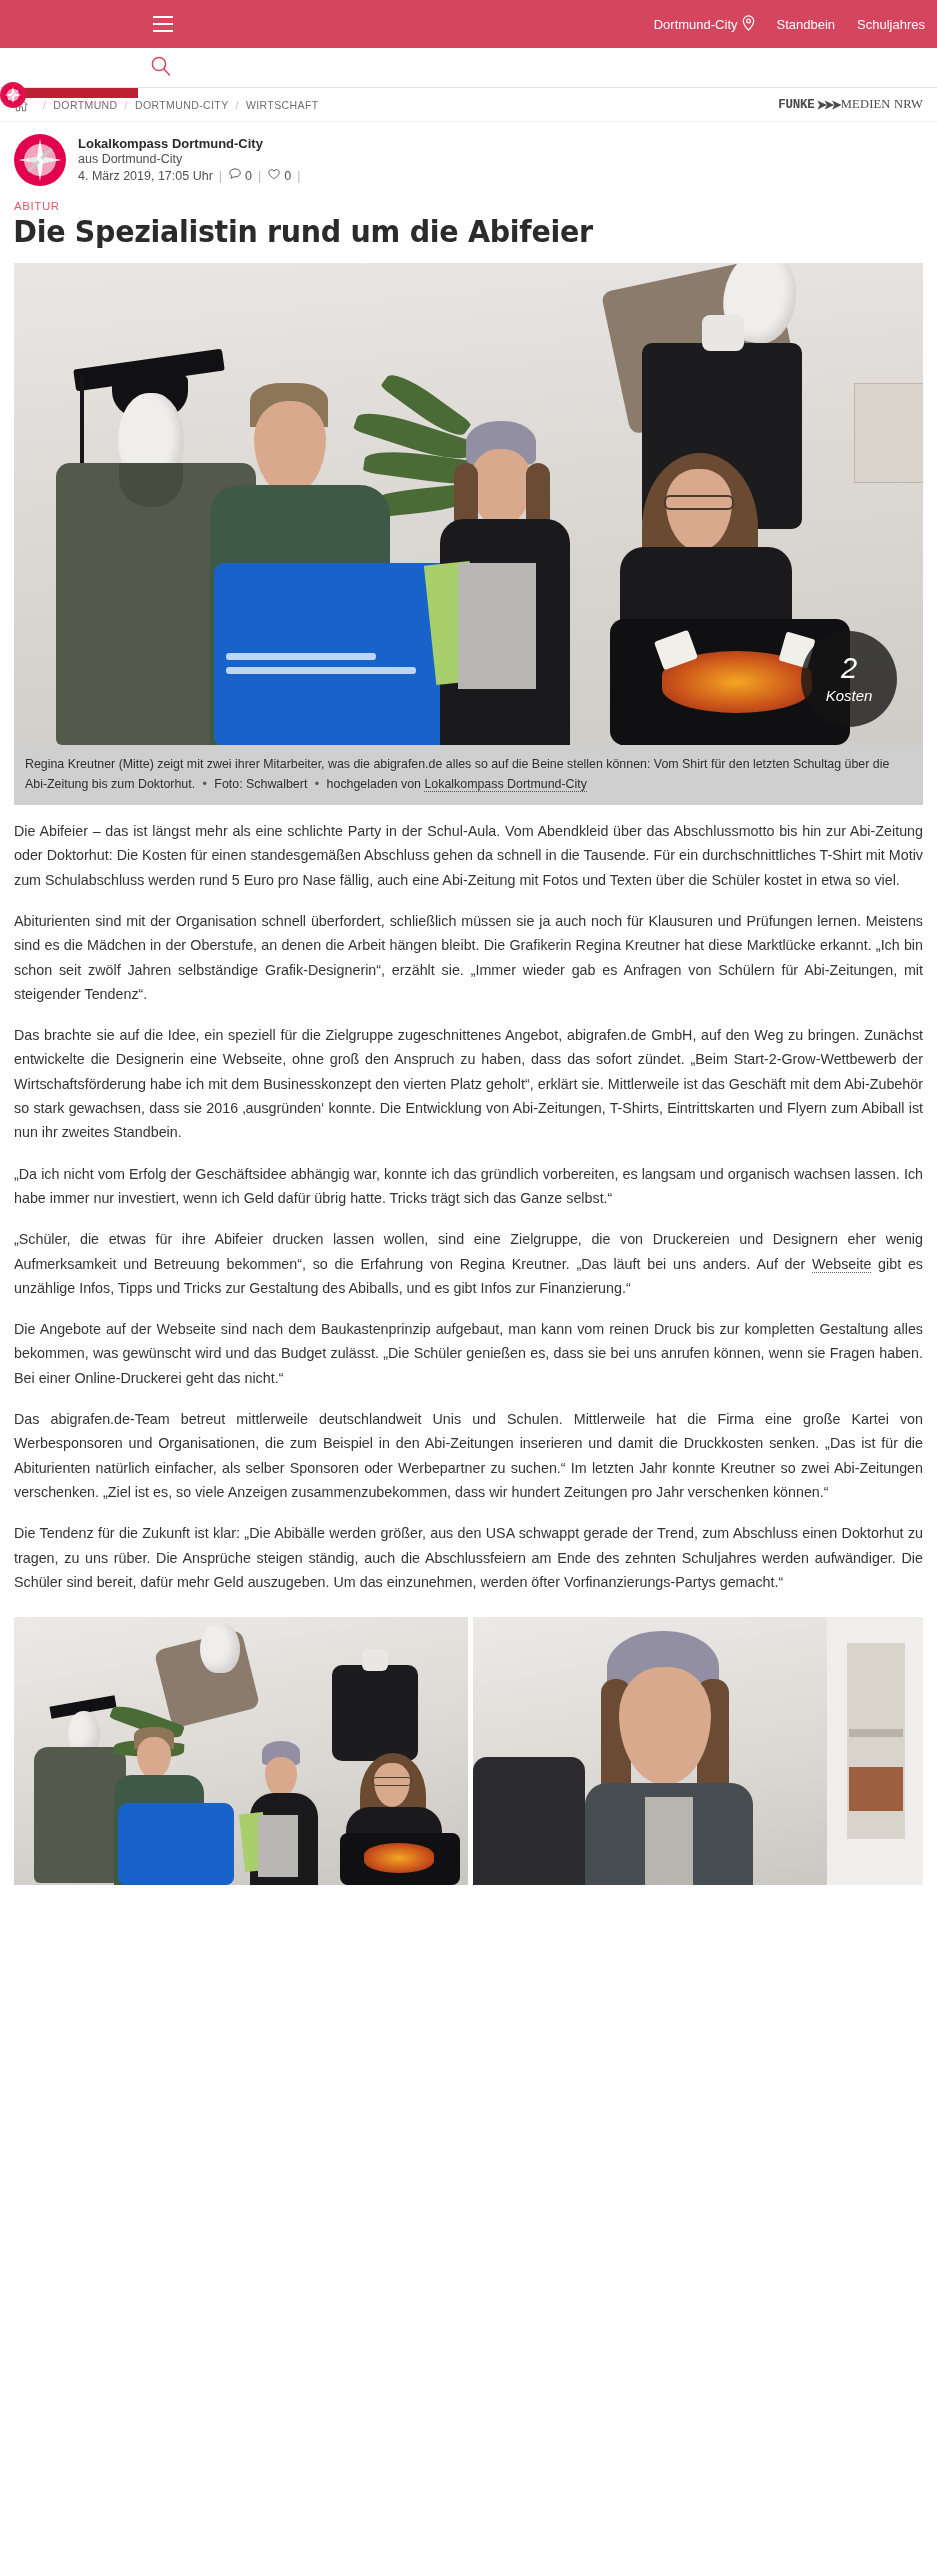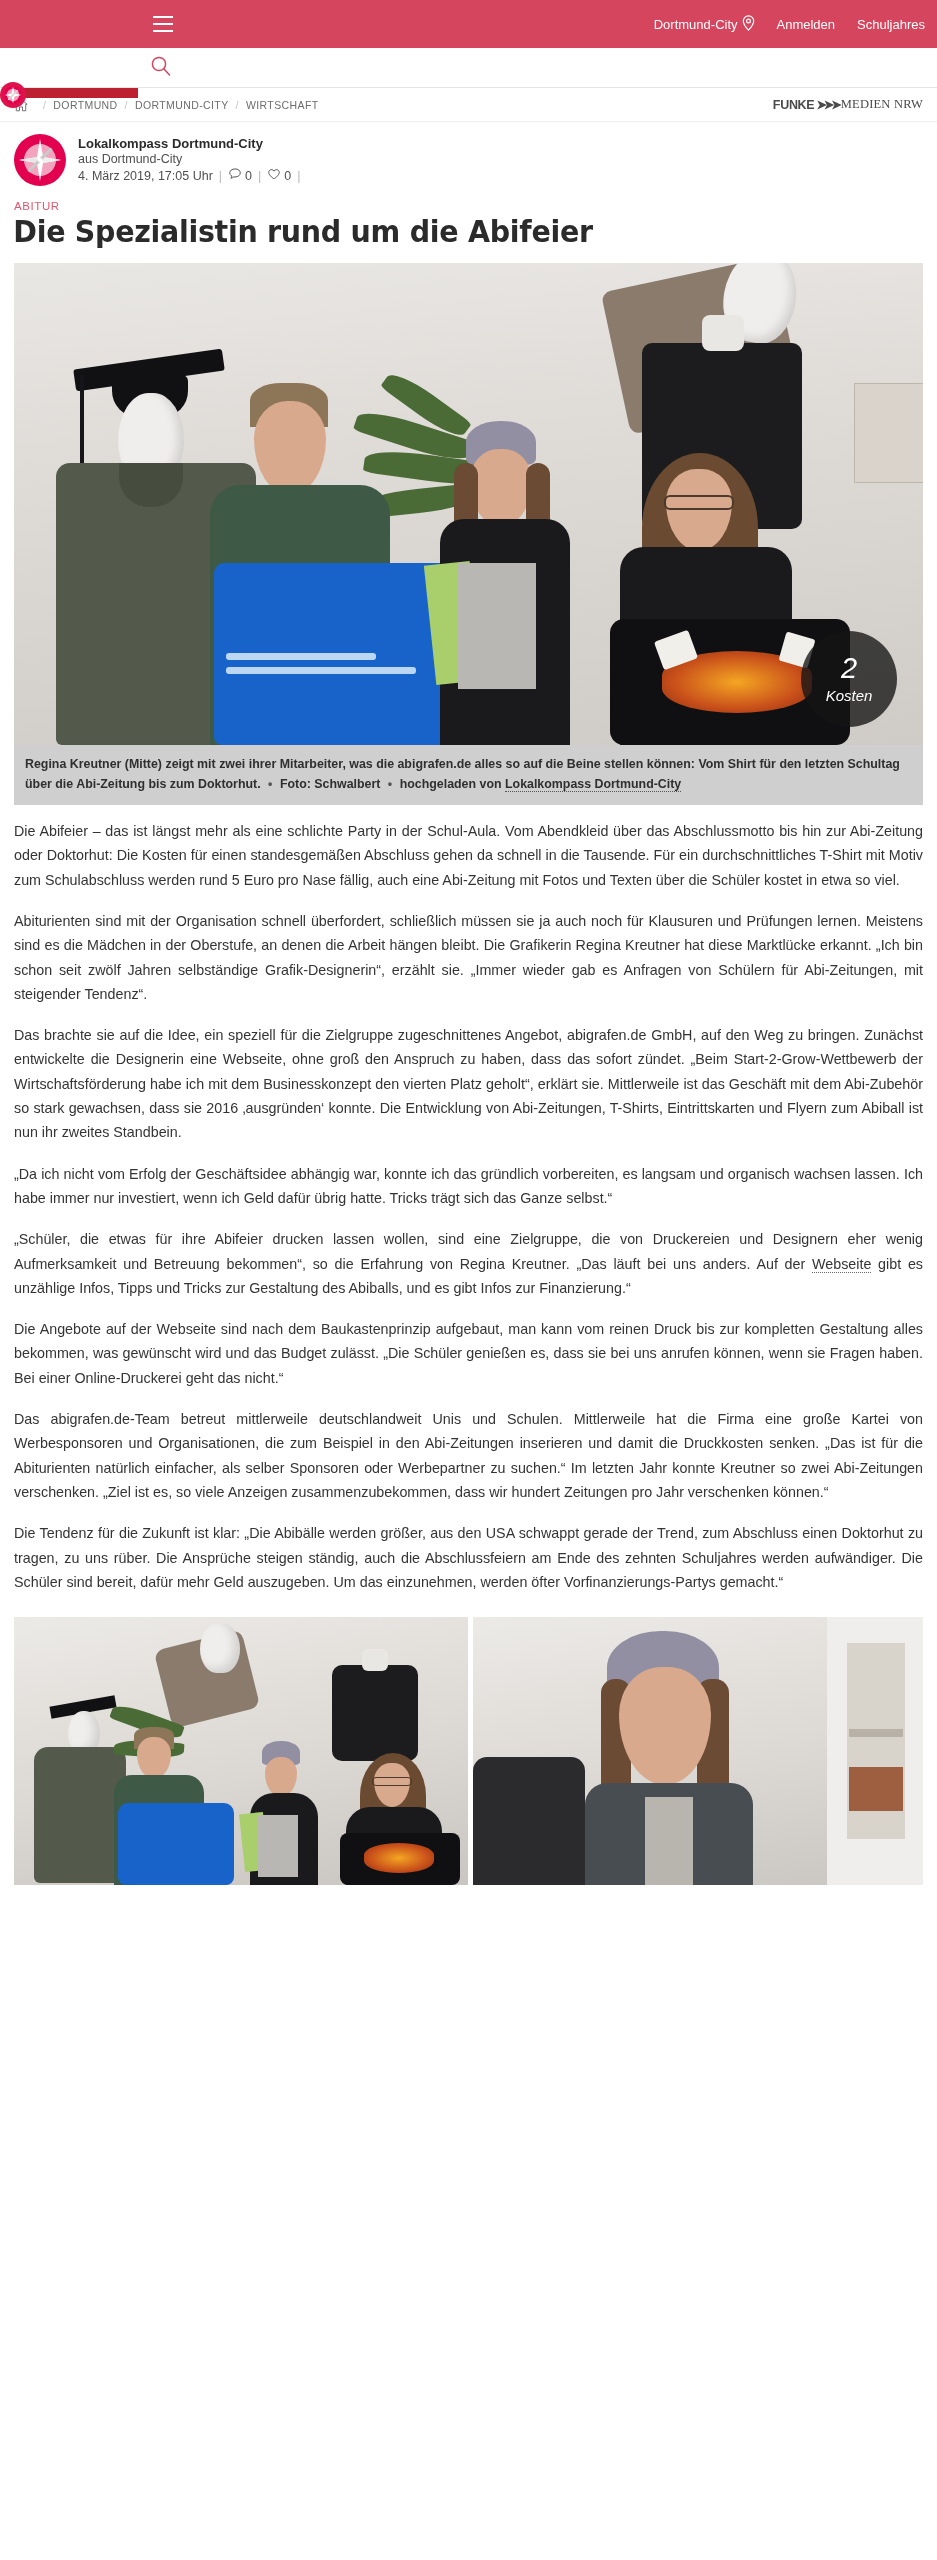--- a/index.html
+++ b/index.html
@@ -121,21 +121,21 @@
   }
   .crumbrow .home-icon { margin-right: 8px; display:flex; }
   .crumbrow a { color: #6d6d6d; text-decoration: none; }
   .crumbrow .sep { margin: 0 7px; color: #c4c4c4; }
   .funke {
     margin-left: auto;
     display: flex; align-items: center;
     font-size: 12.5px; color: #4a4a4a;
     letter-spacing: 0px;
   }
-  .funke .fk-bold { font-weight: bold; font-family: Liberation Sans, sans-serif; letter-spacing:-0.3px; }
+  .funke .fk-bold { font-weight: bold; font-family: Liberation Mono, monospace; letter-spacing:-0.3px; }
   .funke .fk-chev { margin: 0 2px; font-weight:bold; letter-spacing:-3px; }
   .funke .fk-light { font-family: "Liberation Serif", serif; letter-spacing: 0.2px; }
 
   
   .byline {
     display: flex;
     padding: 12px 14px 6px 14px;
     gap: 12px;
   }
   .avatar {
@@ -203,21 +203,20 @@
   .badge-bilder .num { font-size: 29px; line-height: 1; font-weight: normal; }
   .badge-bilder .lbl { font-size: 15px; margin-top: 4px; }
 
   .caption {
     margin: 0 14px;
     background: #cfcfcf;
     padding: 9px 11px 11px 11px;
     font-size: 12.4px;
     line-height: 1.62;
     color: #2f2f2f;
-    font-weight: bold;
   }
   .caption .dotlink {
     border-bottom: 1px dotted #555;
     cursor: pointer;
   }
   .caption .bullet { color: #555; margin: 0 4px; }
 
   
   .article { padding: 14px 14px 0 14px; }
   .article p {
@@ -304,21 +303,21 @@
   <div class="topbar-right">
     <a href="#">
       <span>Dortmund-City</span>
       <span>
         <svg width="13" height="16" viewBox="0 0 13 16">
           <path d="M6.5 0.8C3.6 0.8 1.3 3.1 1.3 6c0 3.7 5.2 9.2 5.2 9.2S11.7 9.7 11.7 6c0-2.9-2.3-5.2-5.2-5.2z" fill="none" stroke="#ffffff" stroke-width="1.2"></path>
           <circle cx="6.5" cy="6" r="1.9" fill="none" stroke="#ffffff" stroke-width="1.2"></circle>
         </svg>
       </span>
     </a>
-    <a href="#">Anmelden</a>
+    <a href="#">Standbein</a>
     <a href="#">Schuljahres</a>
   </div>
 </div>
 
 <div class="searchrow">
   <span class="search-icon">
     <svg width="22" height="22" viewBox="0 0 22 22">
       <circle cx="9" cy="9" r="6.6" fill="none" stroke="#d6455e" stroke-width="1.5"></circle>
       <line x1="13.8" y1="13.8" x2="19.5" y2="20" stroke="#d6455e" stroke-width="1.5" stroke-linecap="round"></line>
     </svg>

